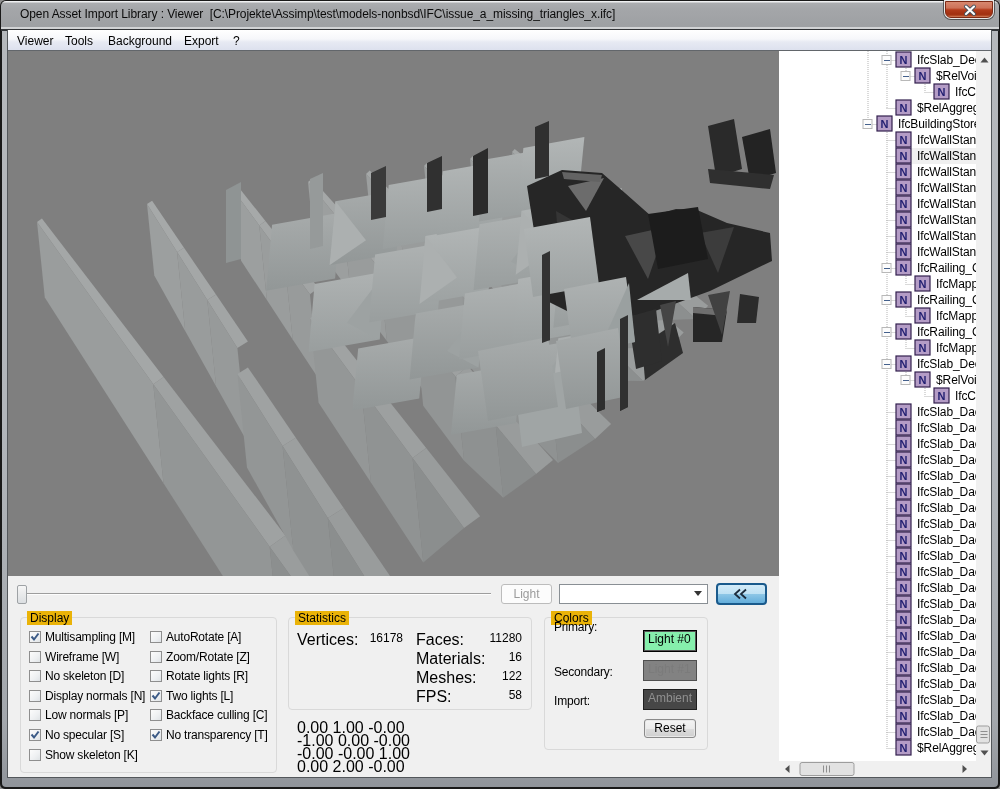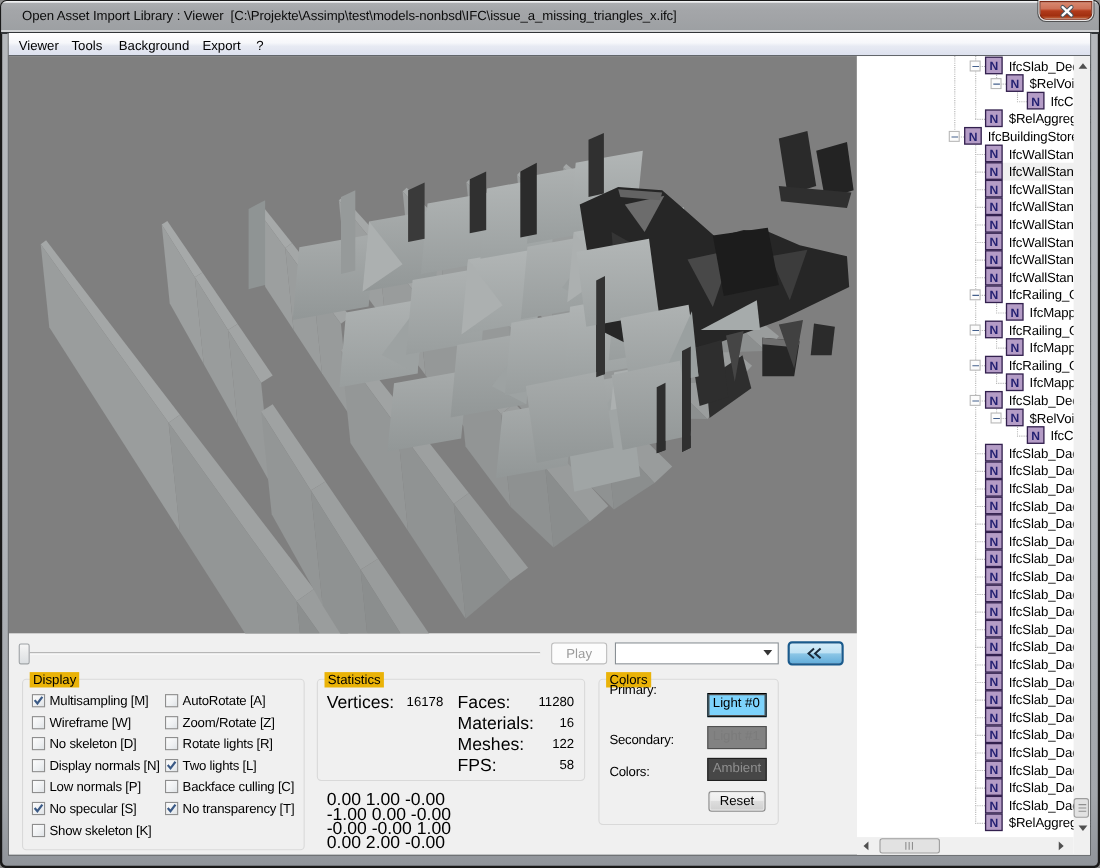--- a/index.html
+++ b/index.html
@@ -204,21 +204,21 @@
 <polygon points="621.0,232.0 627.0,291.0 592.0,297.0" fill="#9aa0a0"></polygon>
 <polygon points="548.0,290.0 610.0,277.0 620.0,345.0 558.0,358.0" fill="url(#pg2)"></polygon>
 <polygon points="470.0,300.0 540.0,286.0 550.0,356.0 480.0,370.0" fill="url(#pg2)"></polygon>
 <polygon points="534.0,204.0 542.0,200.0 542.0,289.0 534.0,292.0" fill="#333333"></polygon>
 <polygon points="612.0,268.0 620.0,264.0 620.0,356.0 612.0,360.0" fill="#303030"></polygon>
 <polygon points="589.0,301.0 597.0,297.0 597.0,358.0 589.0,361.0" fill="#2e2e2e"></polygon>
 </svg>
 <div class="abs" style="left:27px;top:593px;width:464px;height:1px;background:#9d9d9d"></div>
 <div class="abs" style="left:27px;top:594px;width:464px;height:1px;background:#fdfdfd"></div>
 <div class="abs" style="left:17px;top:585px;width:10px;height:19px;border:1px solid #9ea2a5;border-radius:2px;background:linear-gradient(180deg,#f6f6f6,#eaebec 45%,#dcdfe2)"></div>
-<div class="abs" style="left:501px;top:584px;width:51px;height:20px;border:1px solid #bcbcbc;border-radius:3px;background:#fcfcfc;color:#9b9b9b;font-size:12px;text-align:center;line-height:18px">Play</div>
+<div class="abs" style="left:501px;top:584px;width:51px;height:20px;border:1px solid #bcbcbc;border-radius:3px;background:#fcfcfc;color:#9b9b9b;font-size:12px;text-align:center;line-height:18px">Light</div>
 <div class="abs" style="left:559px;top:584px;width:149px;height:20px;border:1px solid #898f94;background:#fff"></div>
 <div class="abs" style="left:694px;top:591px;width:0;height:0;border-left:4.5px solid transparent;border-right:4.5px solid transparent;border-top:5px solid #353535"></div>
 <div class="abs" style="left:716px;top:583px;width:51px;height:22px;border:2px solid #1a5a8c;border-radius:4px;background:linear-gradient(180deg,#d3ebf8 0%,#bfe2f4 48%,#8cc6e6 52%,#64aedb 100%)">
 <svg width="47" height="18">
       <path d="M22 4.5 L17 9 L22 13.5 M28 4.5 L23 9 L28 13.5" stroke="#1b2b3b" stroke-width="1.8" fill="none"></path>
     </svg></div>
 <div class="grp" style="left:20px;top:617px;width:257px;height:156px"></div>
 <div class="grplbl" style="left:27px;top:611px">Display</div>
 <div class="cb" style="left:29px;top:631px">
     <svg width="12" height="12">
@@ -271,24 +271,24 @@
 <div class="stat" style="left:416px;top:650px">Materials:</div>
 <div class="statval" style="left:462px;top:650px;width:60px">16</div>
 <div class="stat" style="left:416px;top:669px">Meshes:</div>
 <div class="statval" style="left:462px;top:669px;width:60px">122</div>
 <div class="stat" style="left:416px;top:688px">FPS:</div>
 <div class="statval" style="left:462px;top:688px;width:60px">58</div>
 <div class="stat" style="left:297px;top:721px;line-height:13px">0.00 1.00 -0.00<br>-1.00 0.00 -0.00<br>-0.00 -0.00 1.00<br>0.00 2.00 -0.00</div>
 <div class="grp" style="left:544px;top:617px;width:164px;height:133px"></div>
 <div class="grplbl" style="left:551px;top:611px">Colors</div>
 <div class="lbl" style="left:554px;top:620px">Primary:</div>
-<div class="abs" style="left:643px;top:630px;width:54px;height:22px;border:1px solid #000;box-shadow:inset 0 0 0 1px #555;background:#7dd3fc;font-size:12px;color:#000;padding-left:4px;padding-top:1px">Light #0</div>
+<div class="abs" style="left:643px;top:630px;width:54px;height:22px;border:1px solid #000;box-shadow:inset 0 0 0 1px #555;background:#86efac;font-size:12px;color:#000;padding-left:4px;padding-top:1px">Light #0</div>
 <div class="lbl" style="left:554px;top:665px">Secondary:</div>
 <div class="abs" style="left:643px;top:660px;width:54px;height:21px;border:1px solid #4f4f4f;background:#828282;font-size:12px;color:#7b7b7b;padding-left:4px;padding-top:1px">Light #1</div>
-<div class="lbl" style="left:554px;top:694px">Colors:</div>
+<div class="lbl" style="left:554px;top:694px">Import:</div>
 <div class="abs" style="left:643px;top:689px;width:54px;height:21px;border:1px solid #1f1f1f;background:#474747;font-size:12px;color:#8f8f8f;padding-left:4px;padding-top:1px">Ambient</div>
 <div class="abs" style="left:644px;top:719px;width:52px;height:19px;border:1px solid #8a8a8a;border-radius:3px;background:linear-gradient(180deg,#f4f4f4,#ebebeb 50%,#dddddd 50%,#cfcfcf);font-size:12px;color:#000;text-align:center;line-height:17px;box-shadow:0 0 0 1px #e8e8e8 inset">Reset</div>
 <svg width="212" height="726" style="position:absolute;left:779px;top:51px">
 <rect x="0" y="0" width="212" height="726" fill="#ffffff"></rect>
 <rect x="116.5" y="97" width="90" height="16" rx="2" fill="#f0f0f0"></rect>
 <line x1="89.0" y1="0" x2="89.0" y2="73.0" stroke="#b5b5b5" stroke-width="1" stroke-dasharray="1 1"></line>
 <line x1="108.0" y1="0" x2="108.0" y2="57.0" stroke="#b5b5b5" stroke-width="1" stroke-dasharray="1 1"></line>
 <line x1="108.0" y1="81.0" x2="108.0" y2="697.0" stroke="#b5b5b5" stroke-width="1" stroke-dasharray="1 1"></line>
 <line x1="127.0" y1="17.0" x2="127.0" y2="25.0" stroke="#b5b5b5" stroke-width="1" stroke-dasharray="1 1"></line>
 <line x1="146.0" y1="33.0" x2="146.0" y2="41.0" stroke="#b5b5b5" stroke-width="1" stroke-dasharray="1 1"></line>

